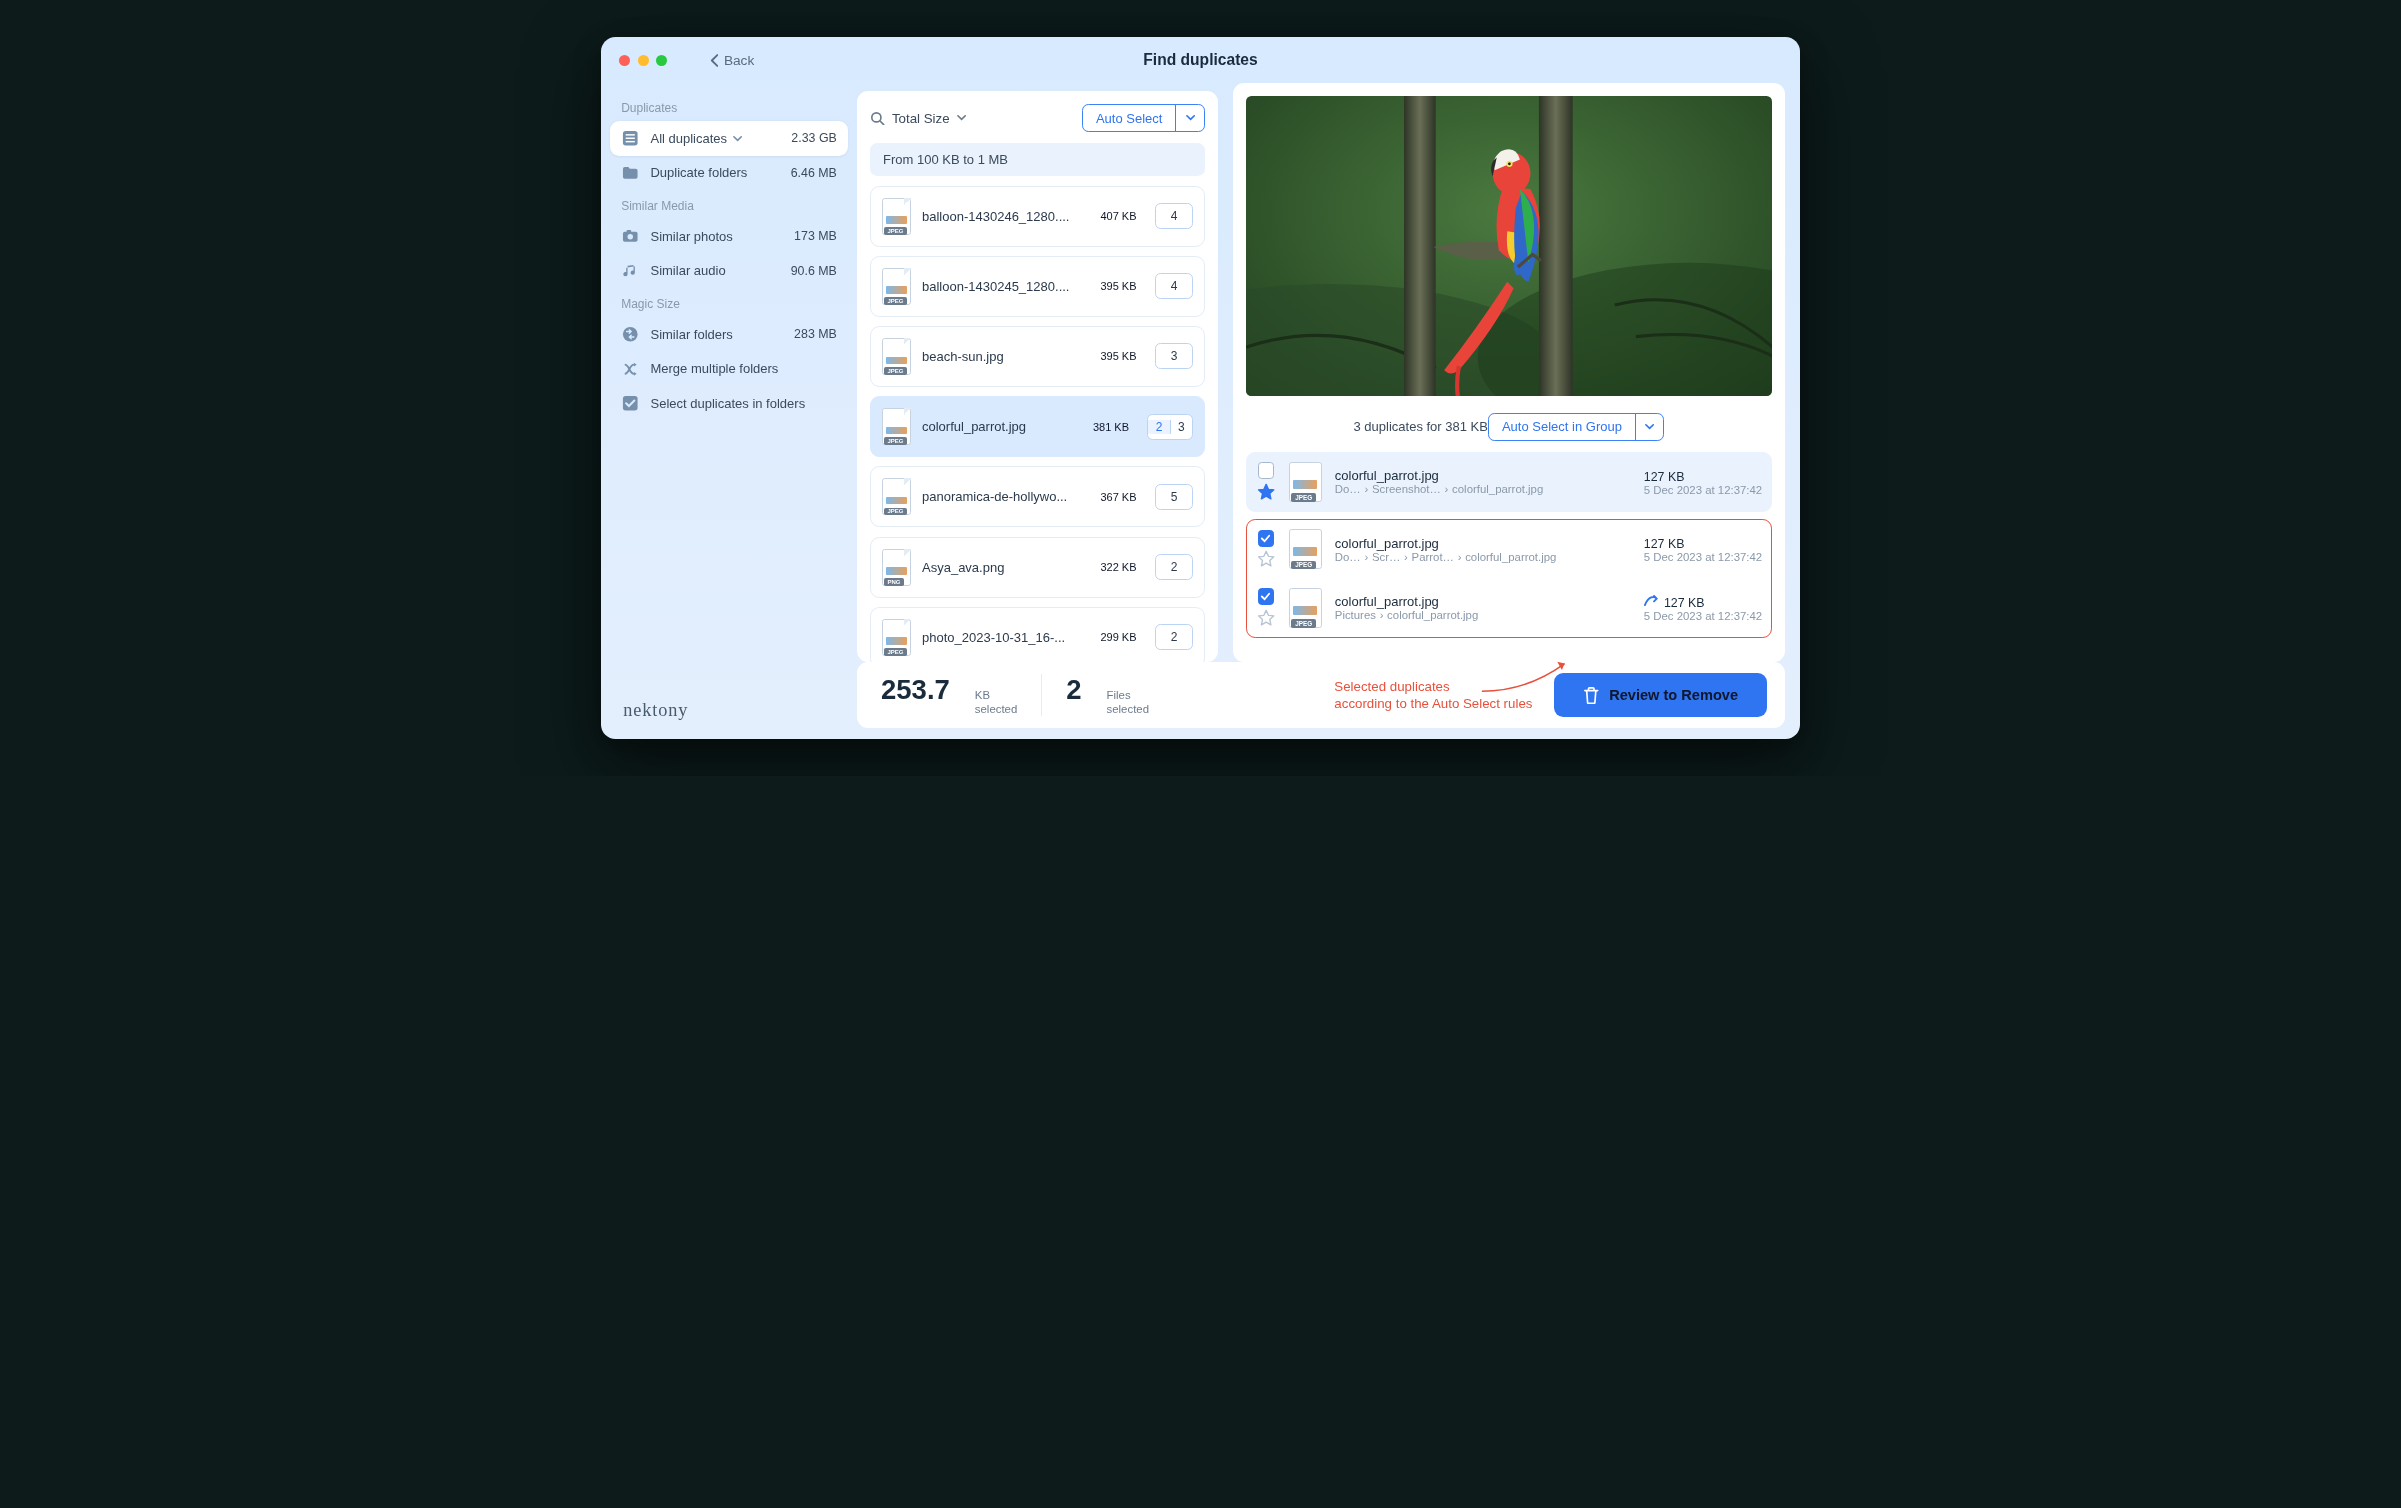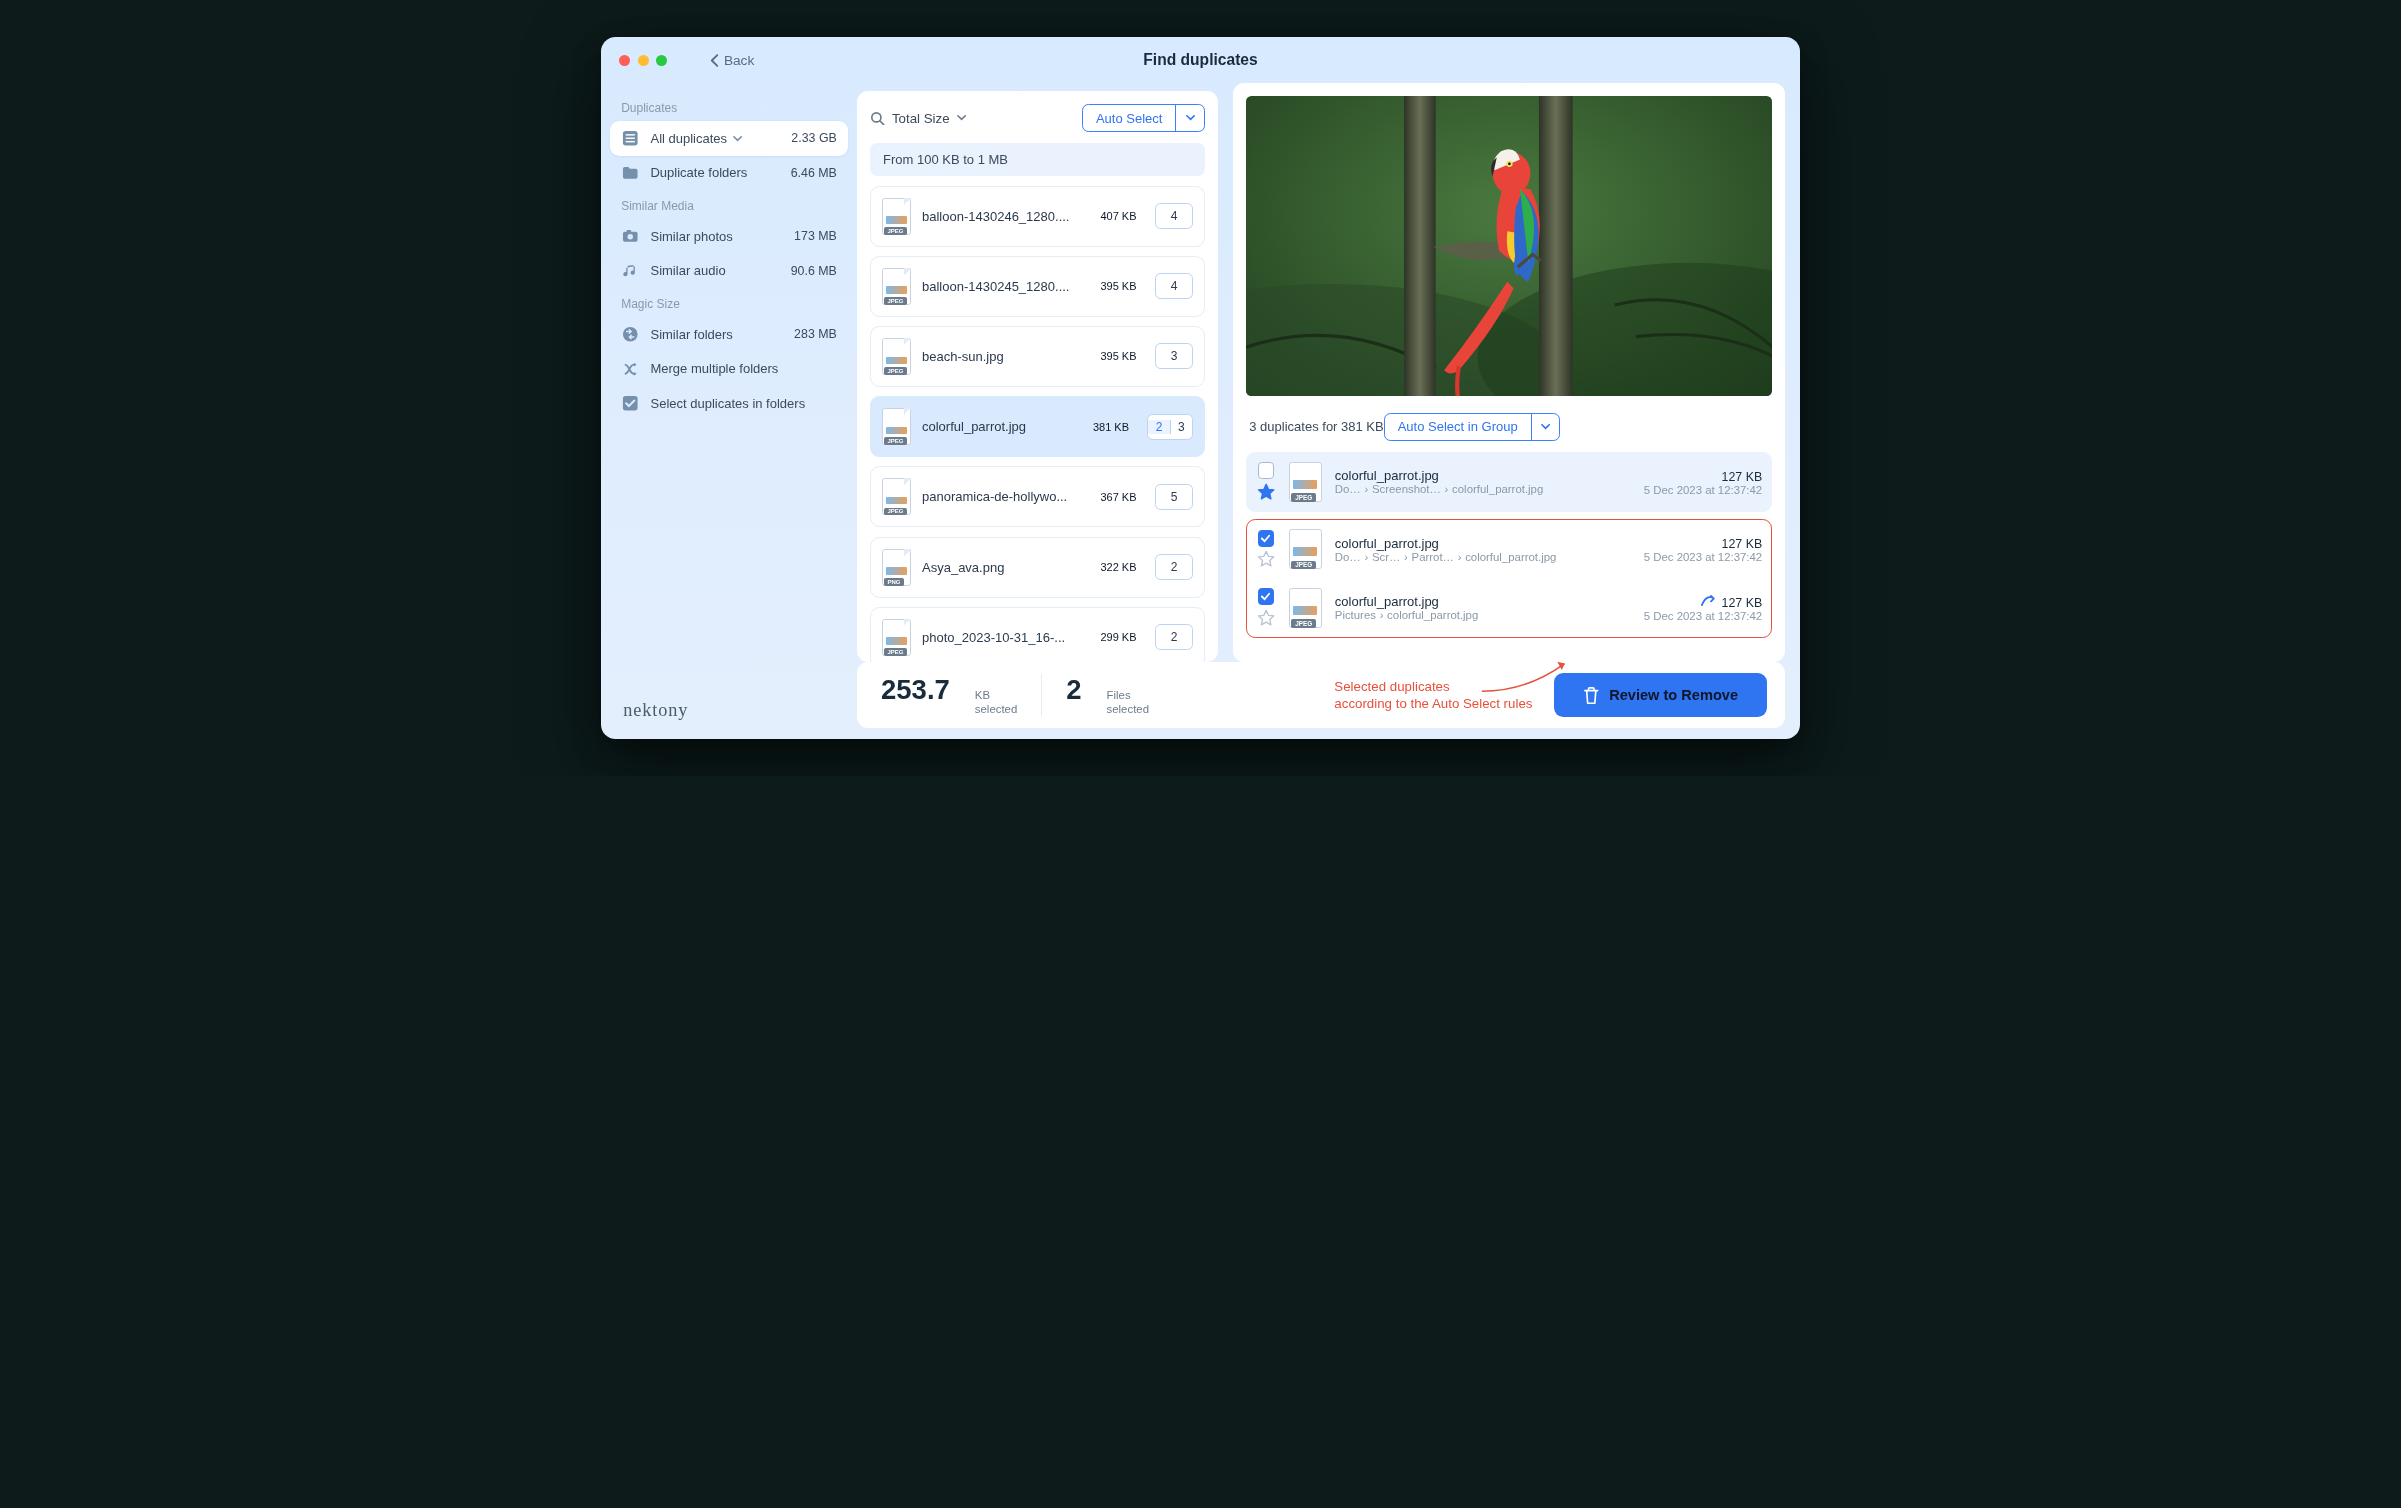--- a/index.html
+++ b/index.html
@@ -43,39 +43,39 @@
 .fname { flex: 1; font-size: 13px; color: #2b3a4c; white-space: nowrap; overflow: hidden; text-overflow: ellipsis; min-width: 0; }
 .fsize { font-size: 11px; color: #0f172a; width: 51px; text-align: center; }
 .badge { min-width: 38px; height: 26px; border: 0.9px solid #bcd4f4; border-radius: 5.5px; display: flex; align-items: center; justify-content: center; font-size: 12px; color: #2b3a4c; background: #fff; }
 .badge.split { padding: 0; }
 .badge.split .bl, .badge.split .br { padding: 0 7.3px; }
 .badge.split .bl { border-right: 0.9px solid #bcd4f4; color: #2f74f0; background: #eaf3ff; }
 
 .detailcol { flex: 1; display: flex; flex-direction: column; background: #fff; border-radius: 11px; margin-left: 14.6px; padding: 13px; overflow: hidden; }
 .preview { width: 100%; height: 300px; border-radius: 5.5px; overflow: hidden; position: relative; margin-bottom: 16.5px; }
 .preview svg { width: 100%; height: 100%; display: block; }
-.duphead { display: flex; align-items: center; justify-content: flex-start; padding: 0 3.7px 11px; }
+.duphead { display: flex; align-items: center; justify-content: center; padding: 0 3.7px 11px; }
 .duphead .dtext { font-size: 13px; color: #3b4a5c; }
 .autog { display: flex; align-items: center; border: 1.4px solid #3b82f6; border-radius: 6.4px; color: #2f74f0; font-size: 13px; font-weight: 500; overflow: hidden; }
 .autog .gbtn { padding: 5.5px 13px; cursor: pointer; }
 .autog .gdrop { padding: 5.5px 9.2px; border-left: 1.4px solid #3b82f6; cursor: pointer; }
 .duplist { display: flex; flex-direction: column; gap: 0; }
 .drow { display: flex; align-items: center; gap: 13px; padding: 9.2px 9.2px; border-radius: 9.2px; }
 .drow.first { background: #eaf2fe; border: 0.9px solid #eaf2fe; margin-bottom: 7.3px; }
 .chk { width: 16.5px; height: 16.5px; border-radius: 3.7px; border: 1.4px solid #a8b8cc; background: #fff; display: flex; align-items: center; justify-content: center; flex-shrink: 0; cursor: pointer; }
 .chk.on { background: #2f74f0; border-color: #2f74f0; color: #fff; }
 .star { width: 18.3px; height: 18.3px; cursor: pointer; flex-shrink: 0; }
 .star.fill { color: #2f74f0; }
 .star.empty { color: #b8c4d4; }
 .dicon { width: 33px; height: 40px; position: relative; flex-shrink: 0; }
 .dinfo { flex: 1; min-width: 0; }
 .dname { font-size: 13px; color: #1a2b3c; }
 .dpath { font-size: 11.4px; color: #8a99aa; white-space: nowrap; overflow: hidden; text-overflow: ellipsis; }
 .dpath .sep { margin: 0 3.7px; }
-.dright { text-align: right; white-space: nowrap; }
+.dright { text-align: left; white-space: nowrap; }
 .dsize { font-size: 12.4px; color: #1a2b3c; font-weight: 500; }
 .ddate { font-size: 11.4px; color: #8a99aa; }
 .linkicon { color: #2f74f0; margin-right: 5.5px; }
 .duplicator { border: 1.8px solid #e8503b; border-radius: 9.2px; padding: 0; position: relative; }
 
 .footer { height: 66px; background: #fff; display: flex; align-items: center; padding: 0 18.3px 0 0; border-top: none; margin: 0 14.6px 11px 0; border-radius: 11px; position: relative; }
 .footer .m1, .footer .m2 { display: flex; align-items: baseline; gap: 25px; padding: 0 24px; }
 .footer .big { font-size: 27.5px; font-weight: 600; color: #1a2b3c; }
 .footer .small { font-size: 11.4px; color: #6b7b8c; line-height: 1.2; }
 .footer .m1 { border-right: 0.9px solid #e4ecf6; }

